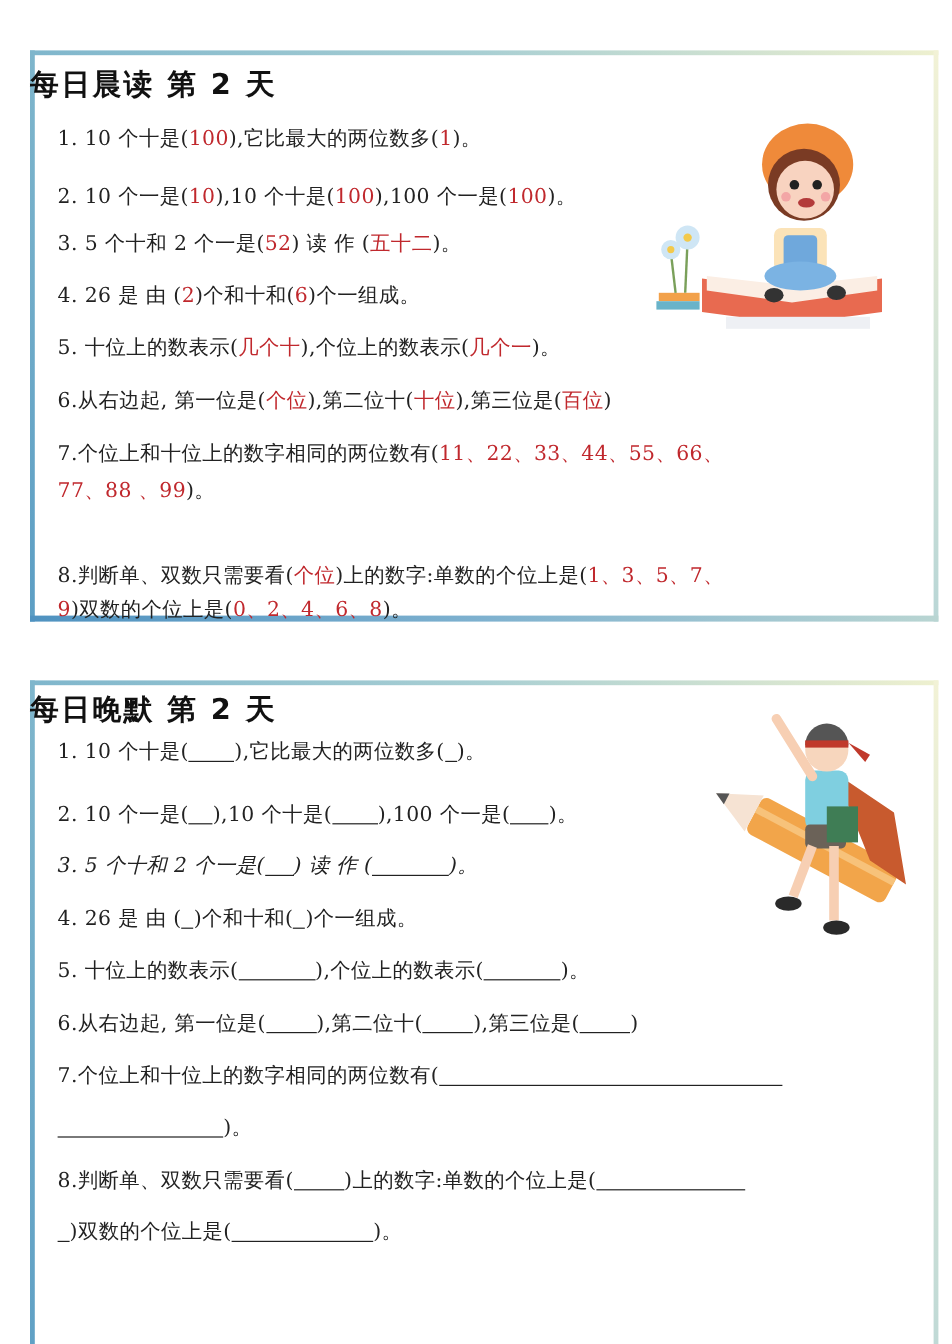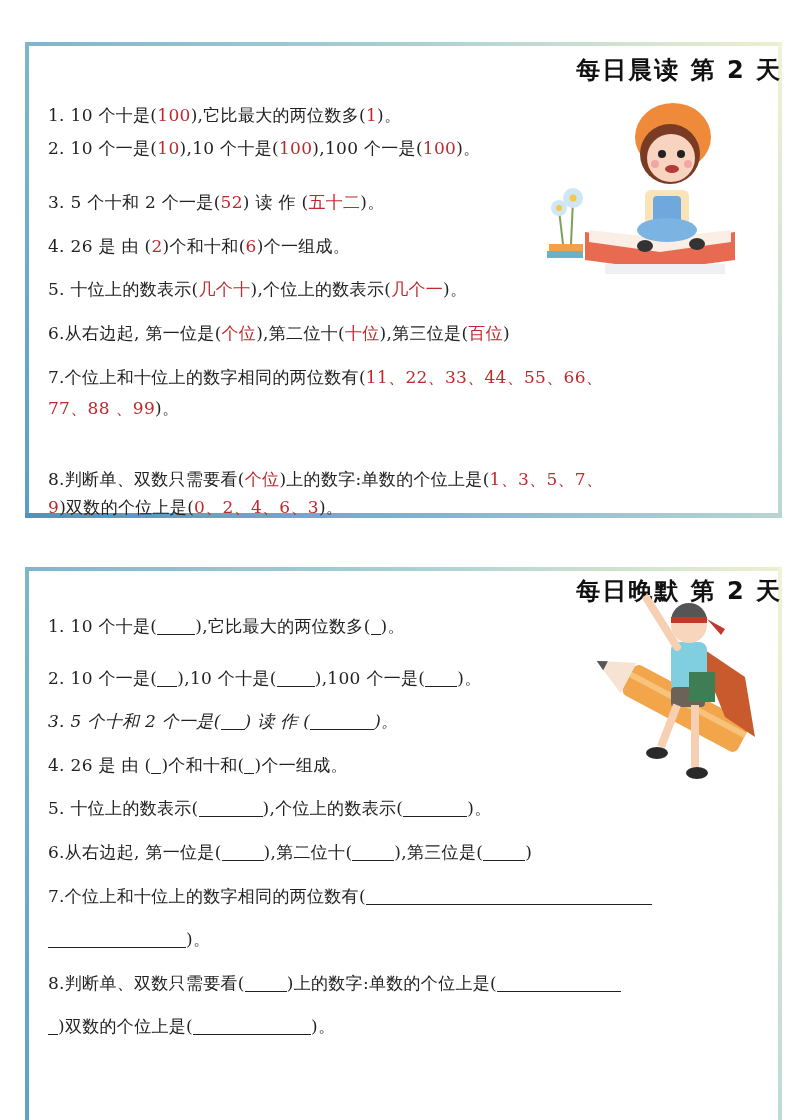--- a/index.html
+++ b/index.html
@@ -8,48 +8,48 @@
   .card { position: absolute; left: 25px; width: 757px; box-sizing: border-box;
           background: #fff; }
   .card .frame-top { position: absolute; left: 0; right: 0; top: 0; height: 4px;
           background: linear-gradient(to right, #7fb6cc 0%, #a9cfd3 50%, #eef0cf 100%); }
   .card .frame-left { position: absolute; left: 0; top: 0; bottom: 0; width: 4px;
           background: linear-gradient(to bottom, #7fb6cc, #5c9ec4); }
   .card .frame-right { position: absolute; right: 0; top: 0; bottom: 0; width: 4px;
           background: linear-gradient(to bottom, #f2f2d6, #b9d6d6); }
   .card .frame-bottom { position: absolute; left: 0; right: 0; bottom: 0; height: 5px;
           background: linear-gradient(to right, #4f92c0 0%, #7eb1cf 50%, #b9d5d2 100%); }
-  .title { position: absolute; left: 0; right: 0; text-align: right; font-weight: bold;
+  .title { position: absolute; left: 0; right: 0; text-align: left; font-weight: bold;
            font-size: 24px; letter-spacing: 2px; color: #111;
            font-family: "DejaVu Sans", "Liberation Sans", sans-serif; }
   .line { position: absolute; left: 23px; font-size: 17px; white-space: nowrap; letter-spacing: 0.3px; }
   .ans { color: #c0282d; }
   .blank { display: inline-block; border-bottom: 1.5px solid #222; height: 18px; vertical-align: -3px; }
   .illus { position: absolute; }
 </style>
 </head>
 <body>
 
 <div class="card" style="top:42px;height:476px;">
   <div class="frame-top"></div>
   <div class="frame-left"></div>
   <div class="frame-right"></div>
   <div class="frame-bottom"></div>
   <div class="title" style="top:12px;">每日晨读 第 2 天</div>
   <div id="morning-lines">
       <div class="line" style="top: 62px;"><span>1. 10 个十是(</span><span class="ans">100</span><span>),它比最大的两位数多(</span><span class="ans">1</span><span>)。</span></div>
-      <div class="line" style="top: 95px;"><span>2. 10 个一是(</span><span class="ans">10</span><span>),10 个十是(</span><span class="ans">100</span><span>),100 个一是(</span><span class="ans">100</span><span>)。</span></div>
+      <div class="line" style="top: 110px;"><span>2. 10 个一是(</span><span class="ans">10</span><span>),10 个十是(</span><span class="ans">100</span><span>),100 个一是(</span><span class="ans">100</span><span>)。</span></div>
       <div class="line" style="top: 149.2px;"><span>3. 5 个十和 2 个一是(</span><span class="ans">52</span><span>) 读 作 (</span><span class="ans">五十二</span><span>)。</span></div>
       <div class="line" style="top: 192.8px;"><span>4. 26 是 由 (</span><span class="ans">2</span><span>)个和十和(</span><span class="ans">6</span><span>)个一组成。</span></div>
       <div class="line" style="top: 236.4px;"><span>5. 十位上的数表示(</span><span class="ans">几个十</span><span>),个位上的数表示(</span><span class="ans">几个一</span><span>)。</span></div>
       <div class="line" style="top: 280px;"><span>6.从右边起, 第一位是(</span><span class="ans">个位</span><span>),第二位十(</span><span class="ans">十位</span><span>),第三位是(</span><span class="ans">百位</span><span>)</span></div>
       <div class="line" style="top: 323.6px;"><span>7.个位上和十位上的数字相同的两位数有(</span><span class="ans">11、22、33、44、55、66、</span></div>
       <div class="line" style="top: 355px;"><span class="ans">77、88 、99</span><span>)。</span></div>
       <div class="line" style="top: 426px;"><span>8.判断单、双数只需要看(</span><span class="ans">个位</span><span>)上的数字:单数的个位上是(</span><span class="ans">1、3、5、7、</span></div>
-      <div class="line" style="top: 454.4px;"><span class="ans">9</span><span>)双数的个位上是(</span><span class="ans">0、2、4、6、3</span><span>)。</span></div>
+      <div class="line" style="top: 454.4px;"><span class="ans">9</span><span>)双数的个位上是(</span><span class="ans">0、2、4、6、8</span><span>)。</span></div>
     </div>
   <div class="illus" style="left:520px;top:50px;width:230px;height:190px;">
     <svg width="230" height="190" viewBox="0 0 230 190">
 
       <path d="M40 140 L115 150 L190 140 L190 168 L115 178 L40 168 Z" fill="#e86a50"></path>
       <path d="M44 138 L115 146 L186 138 L186 150 L115 160 L44 150 Z" fill="#fbeee4"></path>
       <rect x="60" y="172" width="120" height="10" fill="#eef0f4"></rect>
 
       <rect x="4" y="152" width="34" height="7" fill="#f2a14a"></rect>
       <rect x="2" y="159" width="36" height="7" fill="#69b3c9"></rect>

